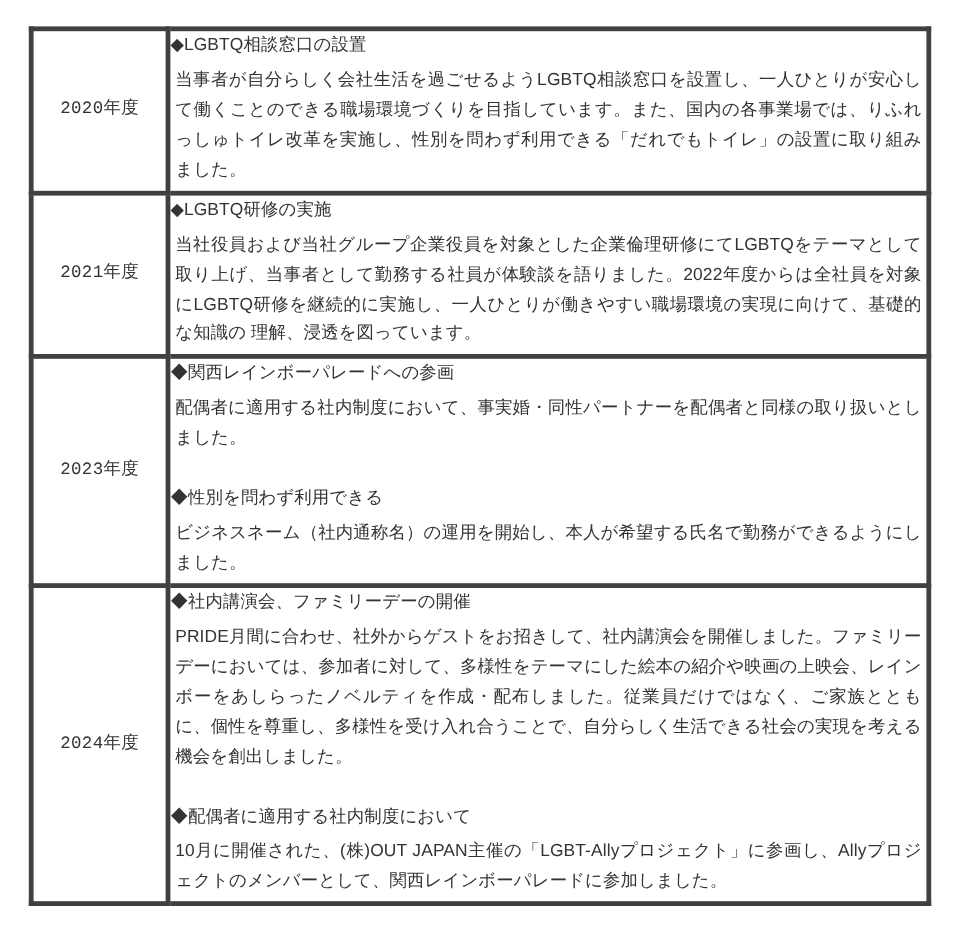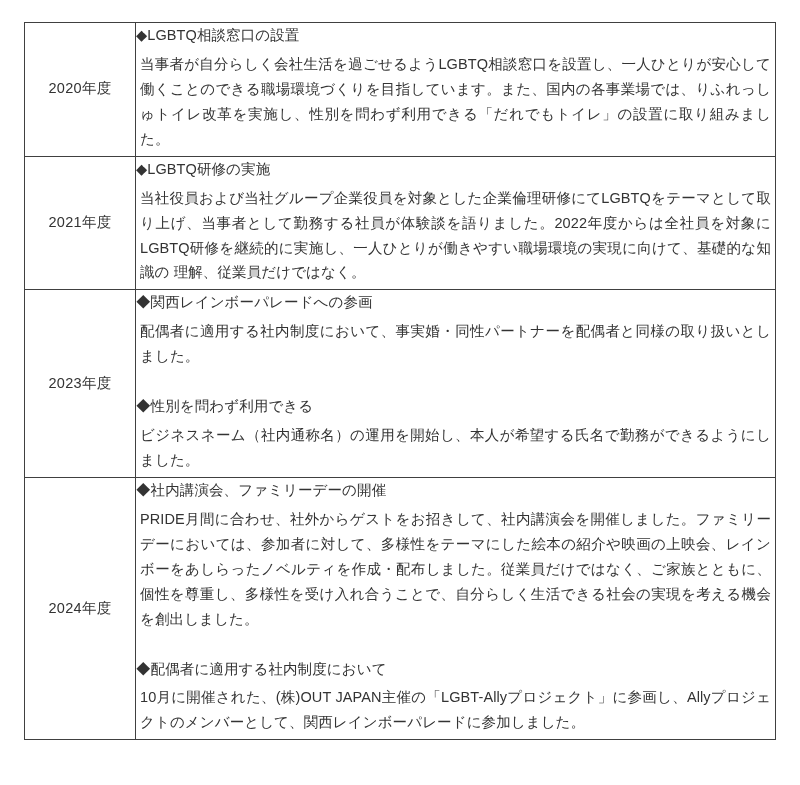--- a/index.html
+++ b/index.html
@@ -23,31 +23,32 @@
   }
   table.history-table {
     position: absolute;
     left: 24px;
     top: 22px;
     width: 752px;
     border-collapse: collapse;
     table-layout: fixed;
   }
   table.history-table td {
-    border: 1px solid #404040;
+    border: 4px solid #404040;
     vertical-align: middle;
     padding: 0;
   }
   td.year-cell {
     width: 110px;
     text-align: center;
     font-size: 14.5px;
     color: #333333;
     letter-spacing: 0.3px;
     line-height: 1.5;
+    font-family: Liberation Mono, monospace;
   }
   td.body-cell {
     padding: 9px 12px 10px 10px;
     vertical-align: top;
   }
   .para {
     font-size: 14.5px;
     line-height: 1.72;
     color: #333333;
     margin: 4px;
@@ -74,21 +75,21 @@
         <td class="body-cell">
           <p class="para heading">◆LGBTQ相談窓口の設置</p>
           <p class="para">当事者が自分らしく会社生活を過ごせるようLGBTQ相談窓口を設置し、一人ひとりが安心して働くことのできる職場環境づくりを目指しています。また、国内の各事業場では、りふれっしゅトイレ改革を実施し、性別を問わず利用できる「だれでもトイレ」の設置に取り組みました。</p>
         </td>
       </tr>
 
       <tr>
         <td class="year-cell">2021年度</td>
         <td class="body-cell">
           <p class="para heading">◆LGBTQ研修の実施</p>
-          <p class="para">当社役員および当社グループ企業役員を対象とした企業倫理研修にてLGBTQをテーマとして取り上げ、当事者として勤務する社員が体験談を語りました。2022年度からは全社員を対象にLGBTQ研修を継続的に実施し、一人ひとりが働きやすい職場環境の実現に向けて、基礎的な知識の 理解、従業員だけではなく。</p>
+          <p class="para">当社役員および当社グループ企業役員を対象とした企業倫理研修にてLGBTQをテーマとして取り上げ、当事者として勤務する社員が体験談を語りました。2022年度からは全社員を対象にLGBTQ研修を継続的に実施し、一人ひとりが働きやすい職場環境の実現に向けて、基礎的な知識の 理解、浸透を図っています。</p>
         </td>
       </tr>
 
       <tr>
         <td class="year-cell">2023年度</td>
         <td class="body-cell">
           <p class="para heading">◆関西レインボーパレードへの参画</p>
           <p class="para">配偶者に適用する社内制度において、事実婚・同性パートナーを配偶者と同様の取り扱いとしました。</p>
           <p class="para heading gap-before">◆性別を問わず利用できる</p>
           <p class="para">ビジネスネーム（社内通称名）の運用を開始し、本人が希望する氏名で勤務ができるようにしました。</p>

